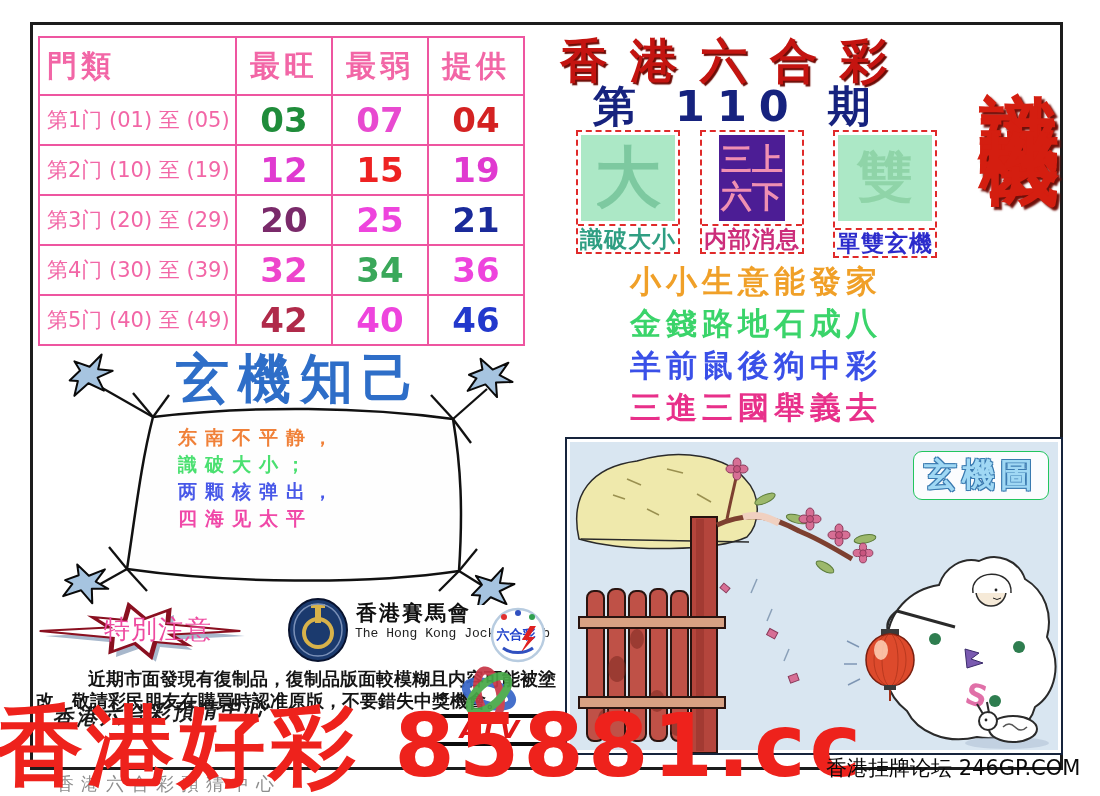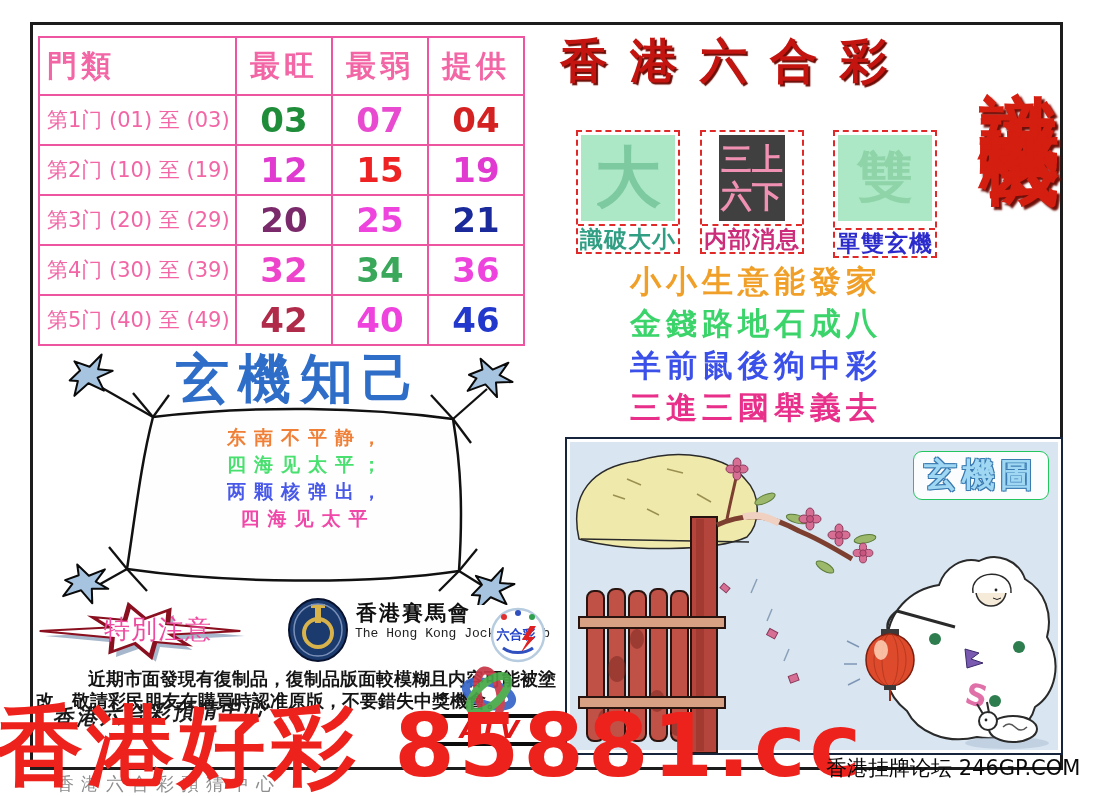--- a/index.html
+++ b/index.html
@@ -41,21 +41,21 @@
 
   
   #verse{left:570px;top:260px;width:372px;text-align:center;}
   .vline{height:42px;line-height:42px;font-size:31px;font-weight:700;letter-spacing:5px;white-space:nowrap;}
 
   
   #bannersvg{left:35px;top:345px;}
   #bannertitle{left:130px;top:344px;width:340px;text-align:center;font-size:53px;font-weight:700;
                letter-spacing:9px;white-space:nowrap;}
   #bannerpoem{left:178px;top:424px;width:260px;}
-  .bline{height:27px;line-height:27px;font-size:19px;font-weight:700;letter-spacing:8px;white-space:nowrap;text-align:center;}
+  .bline{height:27px;line-height:27px;font-size:19px;font-weight:700;letter-spacing:8px;white-space:nowrap;}
 
   
   #bursttext{left:78px;top:612px;width:160px;text-align:center;font-size:26px;font-weight:400;
              color:#ee4aa0;letter-spacing:1px;}
   #hkjc-cn{left:356px;top:599px;font-size:21px;font-weight:700;color:#111;letter-spacing:2px;}
   #hkjc-en{left:355px;top:626px;font-size:13px;color:#222;font-family:"Liberation Mono","DejaVu Sans Mono",monospace;}
   #disc1{left:88px;top:667px;font-size:18px;font-weight:600;color:#151515;font-family:"DejaVu Serif",serif;}
   #disc2{left:36px;top:689px;font-size:18px;font-weight:600;color:#151515;font-family:"DejaVu Serif",serif;}
   #atvplate{left:424px;top:714px;width:134px;}
   #atvplate .bar{height:4px;background:#0c0c0c;}
@@ -85,21 +85,21 @@
 
   <table class="abs" id="stats">
     <tbody>
         <tr>
       <th class="cat">門類</th>
       <th>最旺</th>
       <th>最弱</th>
       <th>提供</th>
     </tr>
     <tr>
-      <td class="cat">第1门 (01) 至 (03)</td>
+      <td class="cat">第1门 (01) 至 (05)</td>
       <td class="num" style="color: rgb(31, 140, 58); border-radius: 15px;">03</td>
       <td class="num" style="color: rgb(232, 74, 208);">07</td>
       <td class="num" style="color: rgb(212, 34, 34);">04</td>
     </tr>
     <tr>
       <td class="cat">第2门 (10) 至 (19)</td>
       <td class="num" style="color: rgb(224, 58, 208);">12</td>
       <td class="num" style="color: rgb(238, 34, 34); text-align: center;">15</td>
       <td class="num" style="color: rgb(224, 58, 208);">19</td>
     </tr>
@@ -118,28 +118,29 @@
     <tr>
       <td class="cat">第5门 (40) 至 (49)</td>
       <td class="num" style="color: rgb(176, 42, 74);">42</td>
       <td class="num" style="color: rgb(238, 68, 221);">40</td>
       <td class="num" style="color: rgb(34, 56, 204);">46</td>
     </tr>
   </tbody>
     </table>
 
   <div class="abs" id="brand">香港六合彩</div>
+  <div class="abs" id="issue">第 110 期</div>
   <div class="abs" id="slogan">識破玄機</div>
 
   <div class="abs tipbox" id="tip1">
     <div class="sq" style="color: rgb(125, 201, 160); background-color: rgb(172, 232, 198);">大</div>
     <div class="lbl" style="color: rgb(47, 158, 130);">識破大小</div>
   </div>
   <div class="abs tipbox" id="tip2">
-    <div class="sq" style="color: rgb(240, 144, 178); background-color: #404040;">三上六下</div>
+    <div class="sq" style="color: rgb(240, 144, 178); background-color: #4c1d95;">三上六下</div>
     <div class="lbl" style="color: rgb(204, 45, 122);">内部消息</div>
   </div>
   <div class="abs tipbox" id="tip3">
     <div class="sq" style="color: rgb(143, 212, 168); background-color: rgb(172, 232, 198);">雙</div>
     <div class="lbl" style="color: rgb(44, 44, 204); margin-top: 7px;">單雙玄機</div>
   </div>
 
   <div class="abs" id="verse">
     <div class="vline" style="color: rgb(240, 160, 40);">小小生意能發家</div>
     <div class="vline" style="color: rgb(58, 212, 106);">金錢路地石成八</div>
@@ -167,21 +168,21 @@
         <line x1="424" y1="226" x2="442" y2="204"></line>
     </g>
     <use href="#bird" x="30" y="14" transform="rotate(-10 54 30)"></use>
     <use href="#bird" x="430" y="16" transform="rotate(12 454 32)"></use>
     <use href="#bird" x="26" y="222" transform="rotate(14 50 238)"></use>
     <use href="#bird" x="432" y="228" transform="rotate(-12 456 244)"></use>
   </svg>
   <div class="abs" id="bannertitle" style="color: rgb(46, 110, 200);">玄機知己</div>
   <div class="abs" id="bannerpoem">
     <div class="bline" style="color: rgb(240, 128, 56);">东南不平静，</div>
-    <div class="bline" style="color: rgb(74, 224, 112);">四海见太平；</div>
+    <div class="bline" style="color: rgb(74, 224, 112);">識破大小；</div>
     <div class="bline" style="color: rgb(72, 88, 232);">两颗核弹出，</div>
     <div class="bline" style="color: rgb(240, 72, 168);">四海见太平</div>
   </div>
 
   <svg class="abs" style="left:30px;top:592px;" width="220" height="78" viewBox="-110 -39 220 78">
     <g transform="scale(1,0.42)">
       <polygon transform="translate(5,12)" fill="#a8b8cc" points="100,0 30.9,8.3 47.5,33.3 15,26 10.8,61.1 -5.2,29.5 -29,50.2 -27.7,16 -100,0 -30.9,-8.3 -47.5,-33.3 -15,-26 -10.8,-61.1 5.2,-29.5 29,-50.2 27.7,-16"></polygon>
       <polygon fill="#ffffff" stroke="#8a1020" stroke-width="5" points="100,0 30.9,8.3 47.5,33.3 15,26 10.8,61.1 -5.2,29.5 -29,50.2 -27.7,16 -100,0 -30.9,-8.3 -47.5,-33.3 -15,-26 -10.8,-61.1 5.2,-29.5 29,-50.2 27.7,-16"></polygon>
     </g>
   </svg>

